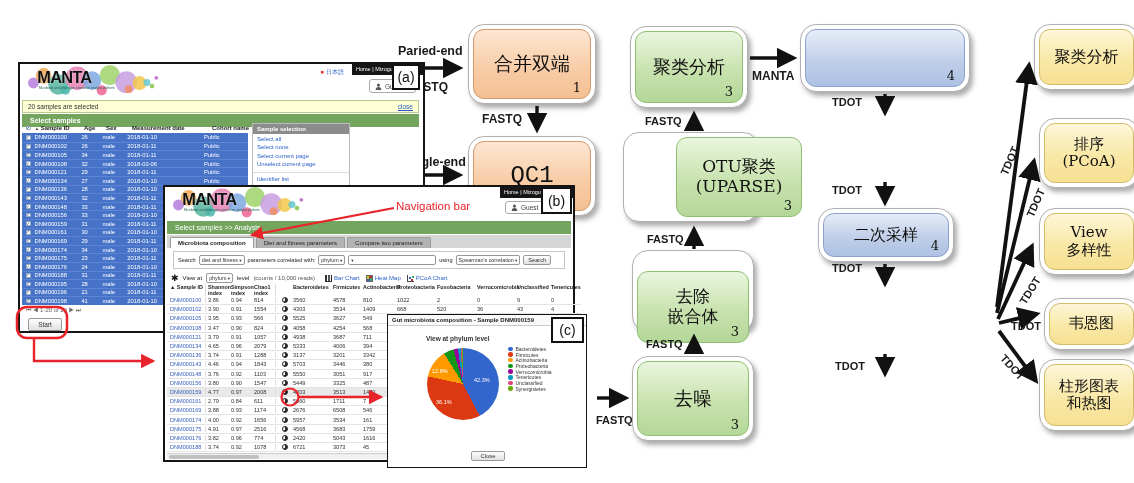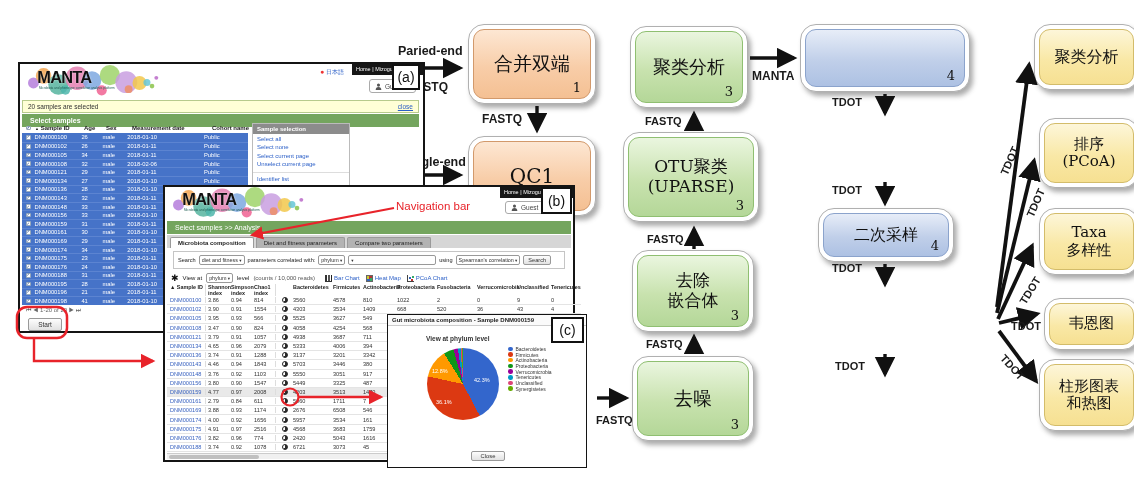--- a/index.html
+++ b/index.html
@@ -122,39 +122,39 @@
 
   <div class="flow">
 
     <div class="node c-orange" style="left:468px;top:24px;width:128px;height:80px;">
       <div class="node-in" style="font-size:19px;">
           <span>合并双端</span>
           <span class="sub">1</span>
         </div>
       </div>
     <div class="node c-orange" style="left:468px;top:136px;width:128px;height:80px;">
-      <div class="node-in" style="font-size:20px;">
+      <div class="node-in" style="font-size:24px;font-family:Liberation Mono, monospace;">
           <span>QC1</span>
         </div>
       </div>
     <div class="node c-green" style="left:630px;top:26px;width:118px;height:82px;">
       <div class="node-in" style="font-size:18px;">
           <span>聚类分析</span>
           <span class="sub">3</span>
         </div>
       </div>
     <div class="node c-green" style="left:623px;top:132px;width:136px;height:90px;">
-      <div class="node-in" style="font-size:17px;">
+      <div class="node-in" style="font-size:17px;margin-left:48px;">
           <span>OTU聚类</span>
           <span>(UPARSE)</span>
           <span class="sub">3</span>
         </div>
       </div>
     <div class="node c-green" style="left:632px;top:250px;width:122px;height:82px;">
-      <div class="node-in" style="font-size:17px;">
+      <div class="node-in" style="font-size:17px;margin-top:16px;">
           <span>去除</span>
           <span>嵌合体</span>
           <span class="sub">3</span>
         </div>
       </div>
     <div class="node c-green" style="left:632px;top:356px;width:122px;height:85px;">
       <div class="node-in" style="font-size:19px;">
           <span>去噪</span>
           <span class="sub">3</span>
         </div>
@@ -176,21 +176,21 @@
         </div>
       </div>
     <div class="node c-yellow" style="left:1039px;top:118px;width:100px;height:70px;">
       <div class="node-in" style="font-size:15px;">
           <span>排序</span>
           <span>(PCoA)</span>
         </div>
       </div>
     <div class="node c-yellow" style="left:1039px;top:208px;width:100px;height:67px;">
       <div class="node-in" style="font-size:15px;">
-          <span>Taxa</span>
+          <span>View</span>
           <span>多样性</span>
         </div>
       </div>
     <div class="node c-yellow" style="left:1044px;top:298px;width:95px;height:52px;">
       <div class="node-in" style="font-size:15px;">
           <span>韦恩图</span>
         </div>
       </div>
     <div class="node c-yellow" style="left:1039px;top:359px;width:100px;height:72px;">
       <div class="node-in" style="font-size:15px;">

